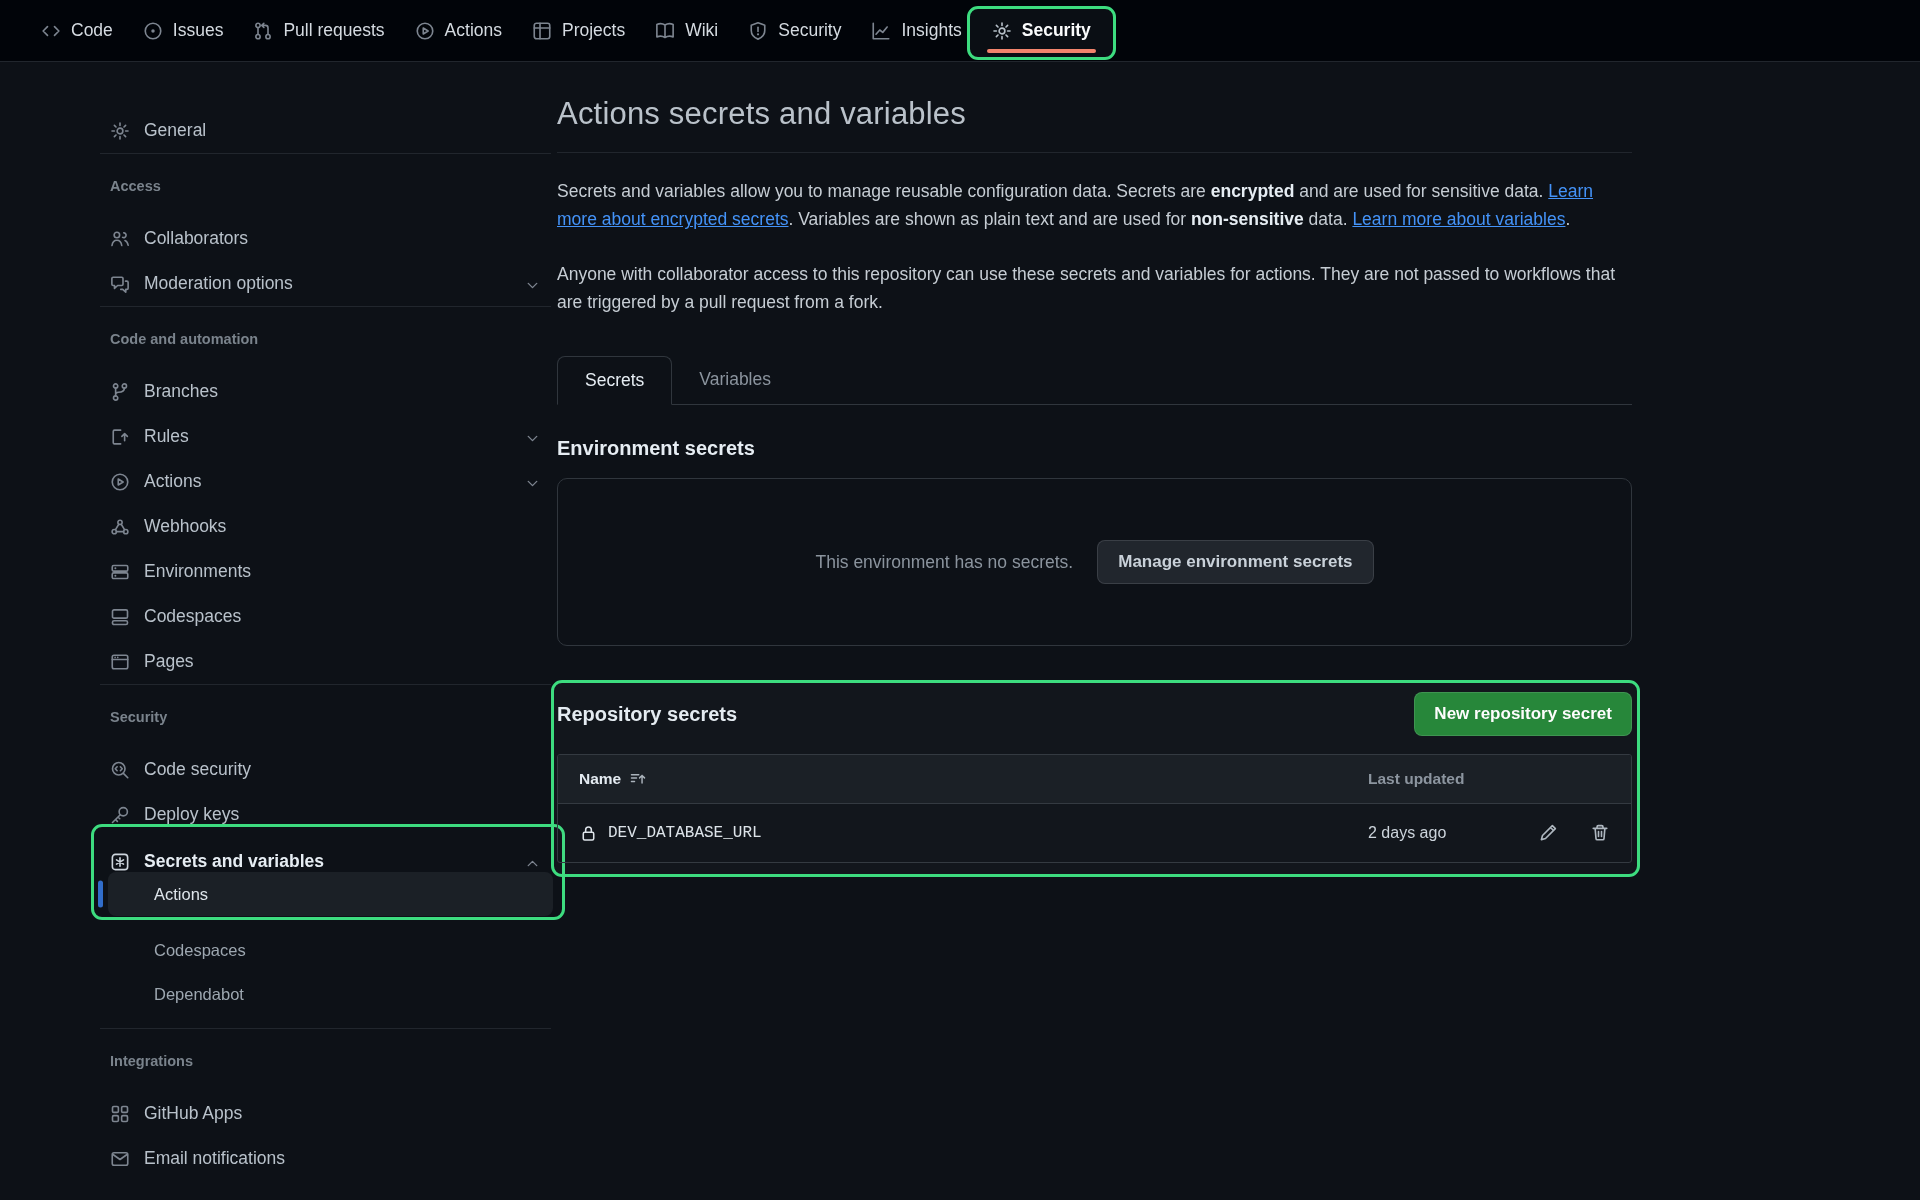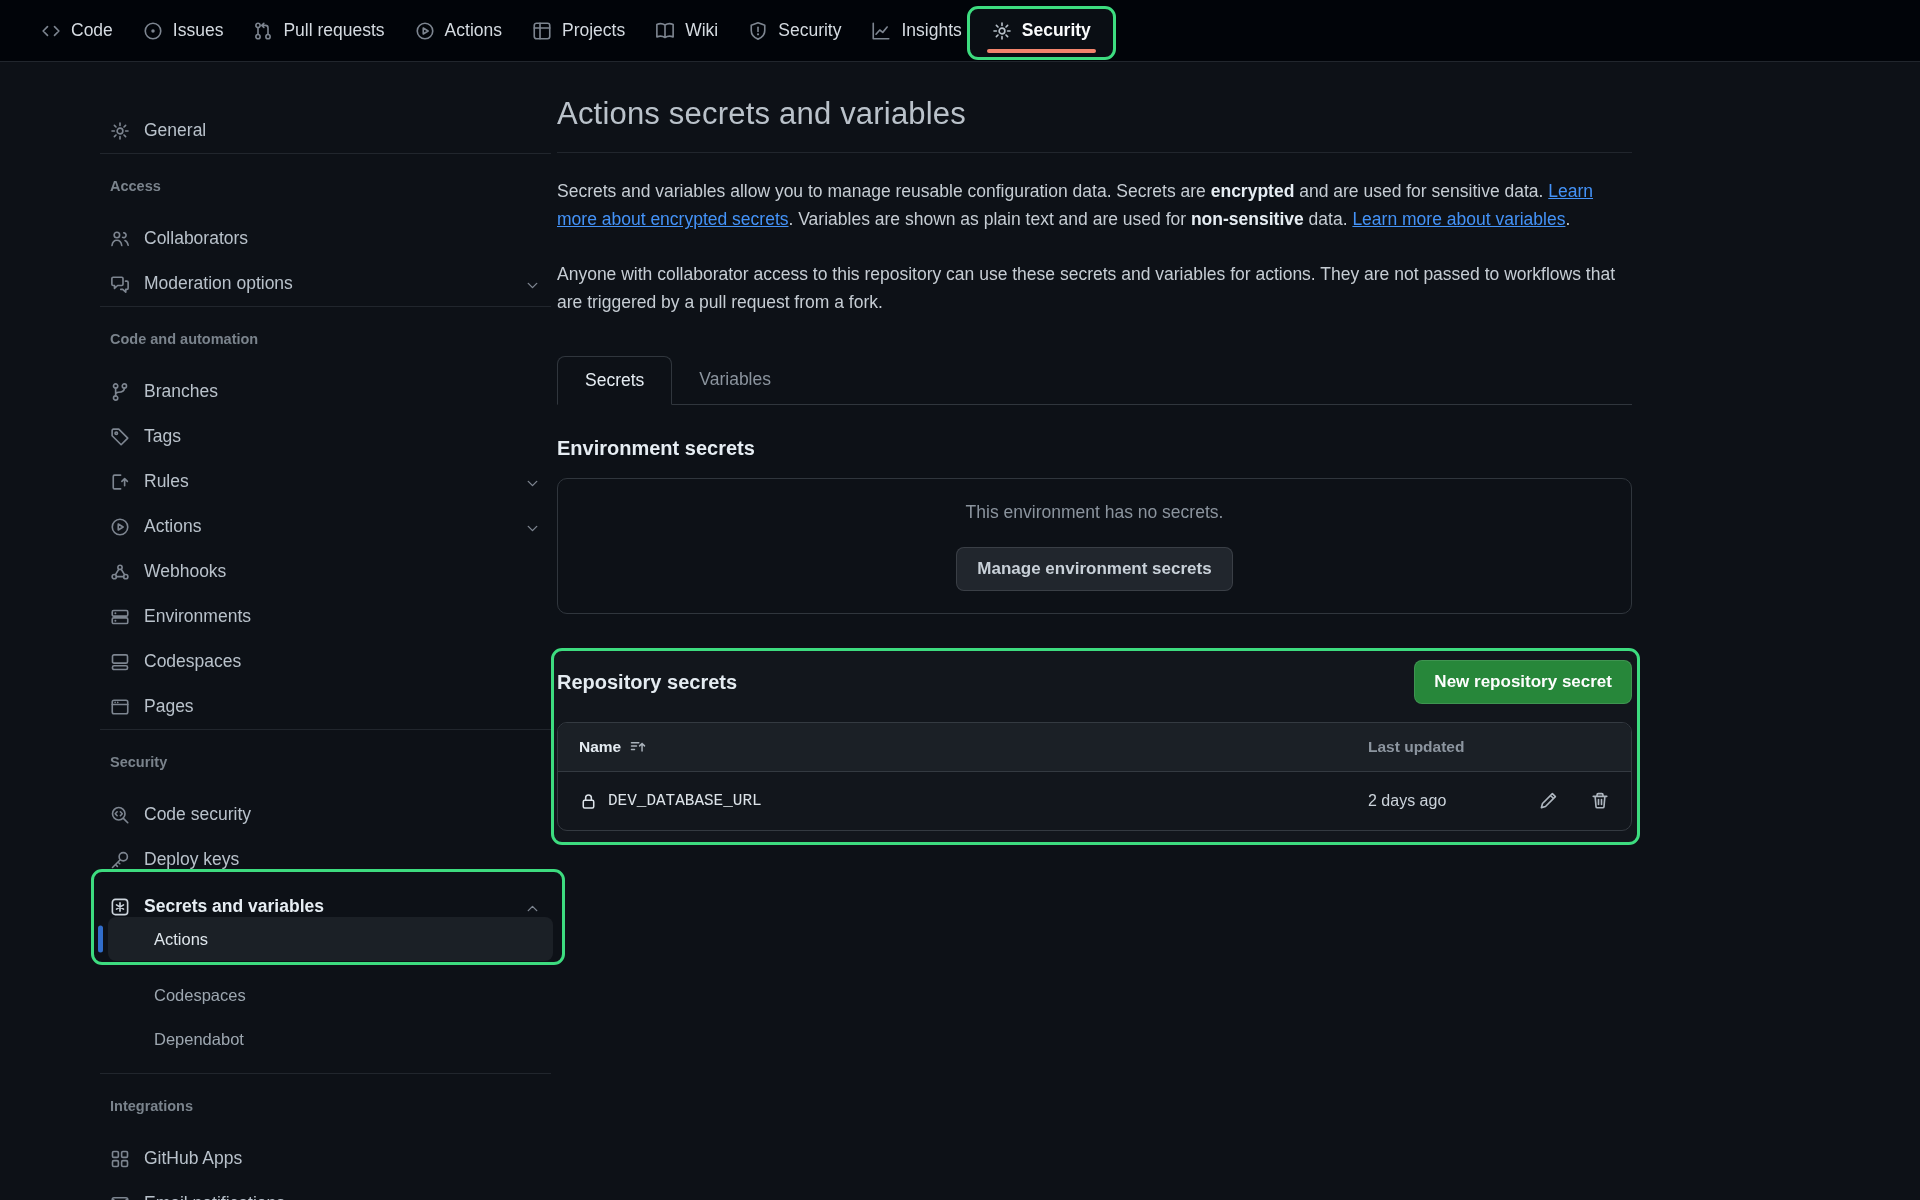--- a/index.html
+++ b/index.html
@@ -60,34 +60,34 @@
   .desc a{color:var(--link);text-decoration:underline;cursor:pointer;}
   .desc + .desc{margin-top:26px;}
 
   .tabnav{display:flex;border-bottom:1px solid var(--border2);margin-top:40px;}
   .tab{padding:13px 27px;font-size:17.5px;cursor:pointer;}
   .tab.active{color:var(--bright);background:var(--bg);border:1px solid var(--border2);
               border-bottom-color:var(--bg);border-radius:8px 8px 0 0;margin-bottom:-1px;}
   .tab.inactive{color:var(--muted);}
 
   h2.section{font-size:20px;font-weight:700;color:var(--bright);margin-top:32px;}
-  .env-box{margin-top:18px;border:1px solid var(--border2);border-radius:10px;height:136px;
-           display:flex;flex-direction:column;align-items:center;justify-content:center;gap:24px;}
+  .env-box{margin-top:18px;border:1px solid var(--border2);border-radius:10px;height:168px;
+           display:flex;flex-direction:row;align-items:center;justify-content:center;gap:24px;}
   .env-empty{color:var(--muted);font-size:17.5px;}
   .btn-secondary{background:#21262d;border:1px solid rgba(240,246,252,0.12);border-radius:8px;
            padding:11px 20px;color:var(--txt);font-weight:600;font-size:17px;cursor:pointer;
            font-family:"Liberation Sans","DejaVu Sans",sans-serif;}
 
   .repo-section{position:relative;margin-top:46px;}
   .ring-repo{left:-6px;right:-8px;top:-12px;bottom:-14px;background:rgba(177,186,196,0.03);}
   .repo-head{display:flex;align-items:center;justify-content:space-between;}
   .btn-primary{background:var(--btn-green);border:1px solid rgba(240,246,252,0.12);border-radius:8px;
            padding:11px 19px;color:#ffffff;font-weight:700;font-size:17px;cursor:pointer;
            font-family:"Liberation Sans","DejaVu Sans",sans-serif;}
-  .secrets-table{margin-top:18px;border:1px solid var(--border2);border-radius:10px;overflow:hidden;}
+  .secrets-table{margin-top:18px;border:1px solid var(--border2);border-radius:3px;overflow:hidden;}
   .t-head{display:flex;align-items:center;background:var(--thead);padding:15px 21px;
           border-bottom:1px solid var(--border2);font-size:15.5px;}
   .t-row{display:flex;align-items:center;padding:19px 21px;}
   .col-name{flex:1;display:flex;align-items:center;gap:10px;}
   .col-upd{width:150px;font-size:16px;}
   .col-act{width:92px;display:flex;justify-content:flex-end;gap:32px;}
   .t-head .col-name{font-weight:700;color:var(--bright);gap:8px;}
   .t-head .sort-ic{width:18px;height:18px;color:#aab3bb;cursor:pointer;}
   .t-head .col-upd{color:var(--muted);font-weight:600;font-size:15.5px;}
   .lock-ic{width:19px;height:19px;color:#dee5eb;}
@@ -201,27 +201,20 @@
 
     <div class="side-header">Code and automation</div>
     <div class="side-item">
       <svg class="ic" viewBox="0 0 16 16">
           <circle cx="4.5" cy="3.2" r="1.7"></circle>
           <circle cx="4.5" cy="12.8" r="1.7"></circle>
           <circle cx="11.5" cy="3.2" r="1.7"></circle>
           <path d="M4.5 4.9v6.2M11.5 4.9c0 2.3-2.6 3.1-4.8 3.3-1 .1-2.2.7-2.2 1.8"></path>
         </svg>
       <span>Branches</span>
-    </div>
-    <div class="side-item">
-      <svg class="ic" viewBox="0 0 16 16">
-          <path d="M1.7 7V2.7a1 1 0 0 1 1-1H7l7.2 7.2-5.3 5.3z"></path>
-          <circle cx="5" cy="5" r="1"></circle>
-        </svg>
-      <span>Tags</span>
     </div>
     <div class="side-item">
       <svg class="ic" viewBox="0 0 16 16">
           <path d="M8.5 2.5H3.6a1 1 0 0 0-1 1v9a1 1 0 0 0 1 1h4.9"></path>
           <path d="M11.7 11V5.4M9.5 7.5l2.2-2.2 2.2 2.2"></path>
         </svg>
       <span>Rules</span>
       <svg class="chev" viewBox="0 0 16 16">
           <path d="m4 6 4 4 4-4"></path>
         </svg>

